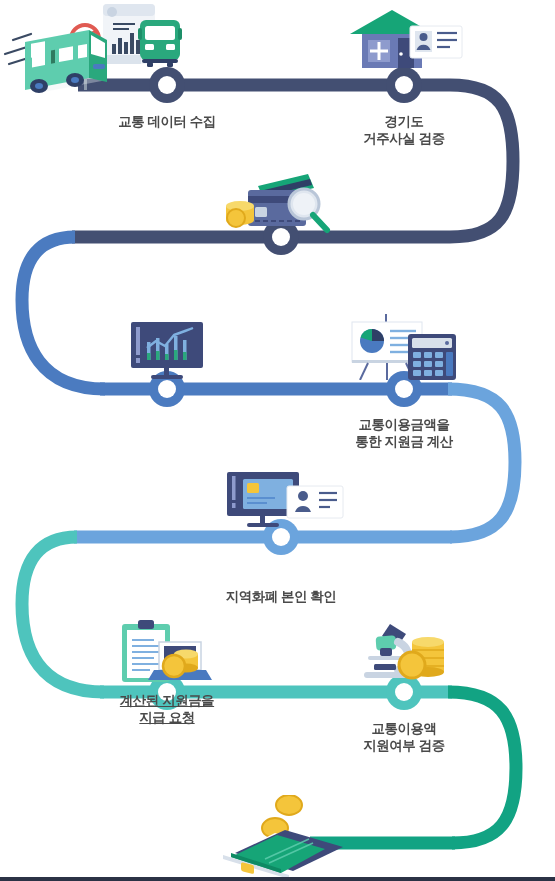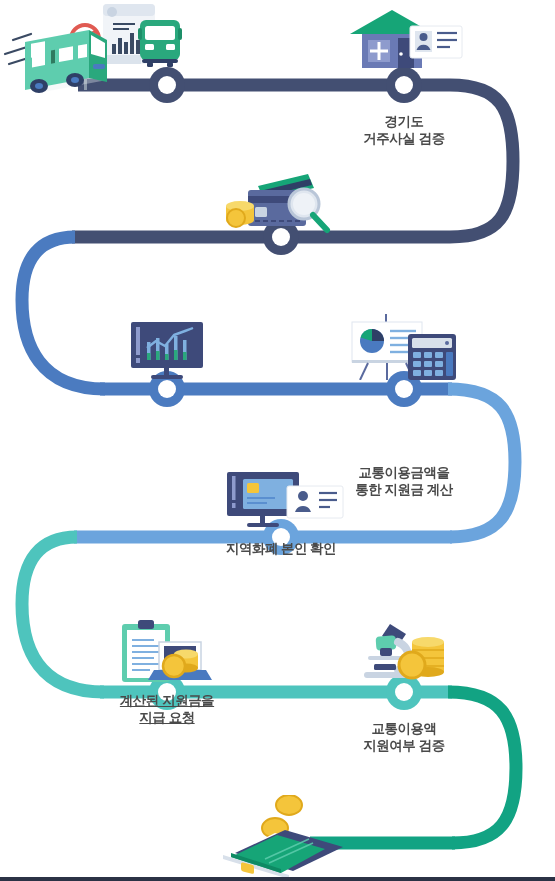--- a/index.html
+++ b/index.html
@@ -377,30 +377,31 @@
       <path d="M 18 62 L 64 40 L 112 54 L 68 78 Z" fill="#16a577"></path>
       <path d="M 18 62 L 68 78 L 68 74 L 18 58 Z" fill="#0e8a64"></path>
       <rect x="28" y="60" width="13" height="9" rx="2" fill="#f4c53b" transform="skewY(14)"></rect>
       <g stroke="#5ecdae" stroke-width="1.6" opacity="0.85">
         <line x1="52" y1="64" x2="96" y2="44"></line>
         <line x1="56" y1="68" x2="100" y2="48"></line>
       </g>
     </svg>
   </div>
 
+  <div class="flow-label" style="left:167px; top:113px; width:200px;">교통 데이터 수집</div>
 
   <div class="flow-label" style="left:404px; top:113px; width:200px;">경기도
 거주사실 검증</div>
 
 
 
-  <div class="flow-label" style="left:404px; top:416px; width:220px;margin-top:48px;">교통이용금액을
+  <div class="flow-label" style="left:404px; top:416px; width:220px;">교통이용금액을
 통한 지원금 계산</div>
 
-  <div class="flow-label" style="left:281px; top:540px; width:230px;font-family:Liberation Serif, serif;">지역화폐 본인 확인</div>
+  <div class="flow-label" style="left:281px; top:588px; width:230px;">지역화폐 본인 확인</div>
 
   <div class="flow-label" style="left:167px; top:692px; width:220px;text-decoration:underline;">계산된 지원금을
 지급 요청</div>
 
   <div class="flow-label" style="left:404px; top:720px; width:220px;">교통이용액
 지원여부 검증</div>
 
   <div class="bottom-rule"></div>
 </div>
 

